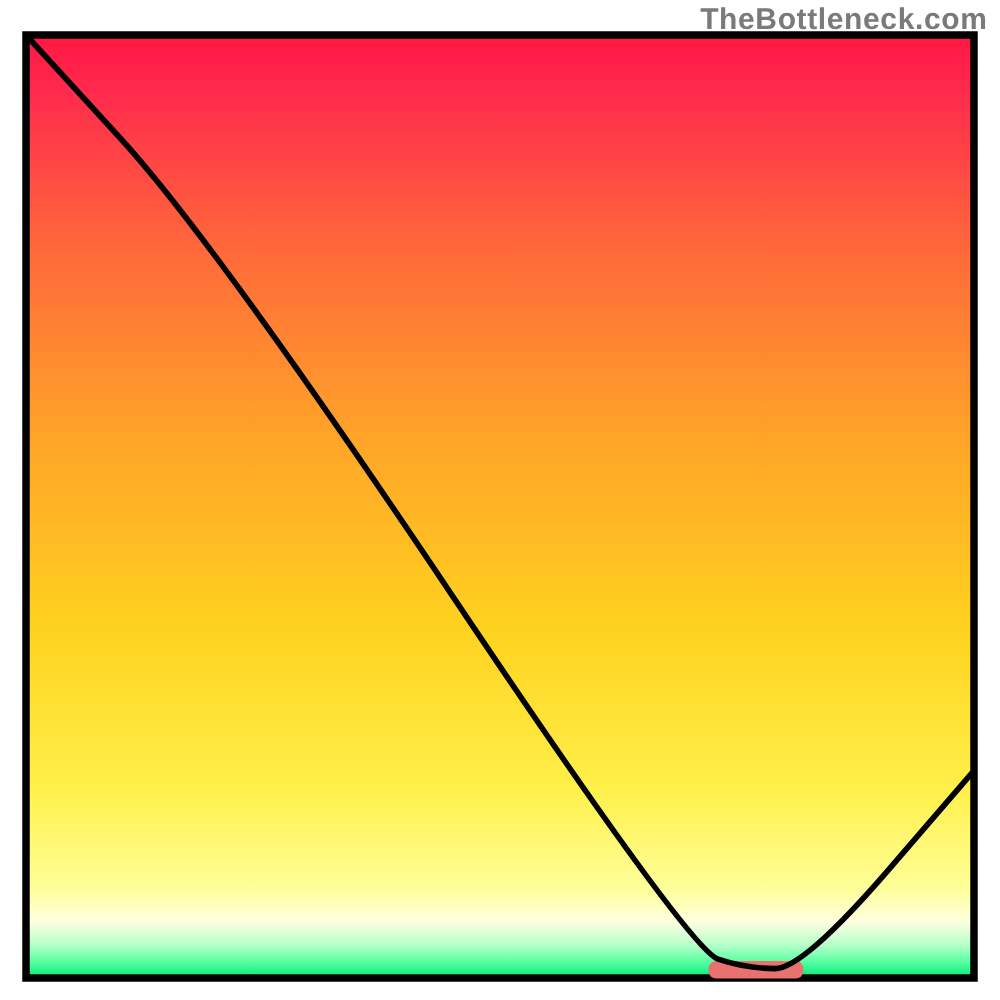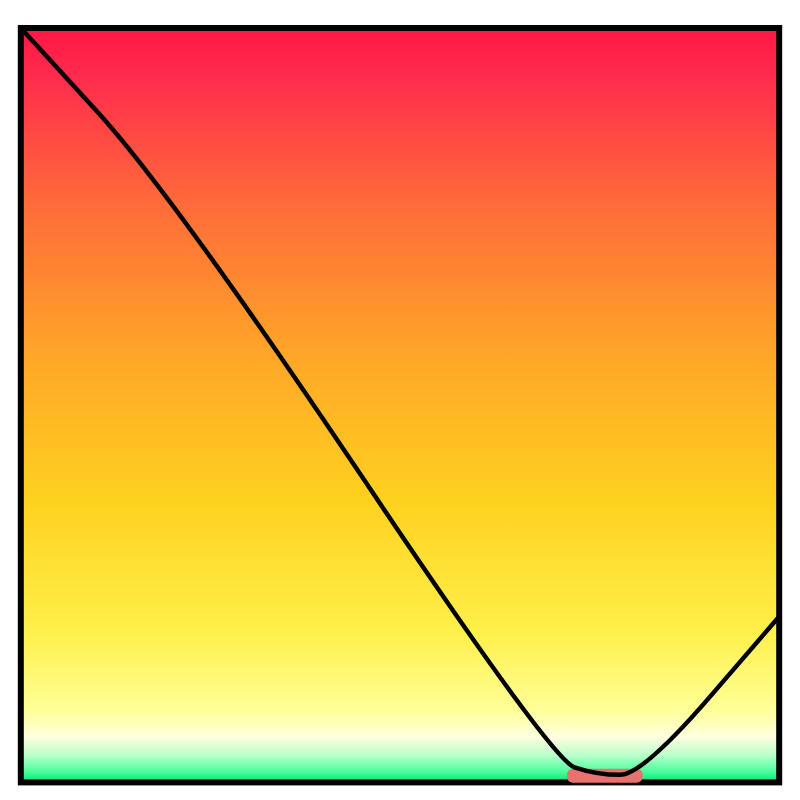--- a/index.html
+++ b/index.html
@@ -31,20 +31,21 @@
     left: 0;
     top: 0;
     width: 800px;
     height: 800px;
   }
 </style>
 </head>
 <body>
 
 <div class="stage">
+  <div class="watermark">TheBottleneck.com</div>
 
   <svg class="plot" viewBox="0 0 800 800" preserveAspectRatio="none">
     <defs>
       <linearGradient id="bg-grad" x1="0" y1="0" x2="0" y2="1">
       <stop offset="0%" stop-color="#ff1744"></stop>
           <stop offset="6%" stop-color="#ff2a4d"></stop>
           <stop offset="23%" stop-color="#ff6a3a"></stop>
           <stop offset="43%" stop-color="#ffa528"></stop>
           <stop offset="63%" stop-color="#ffd21f"></stop>
           <stop offset="80%" stop-color="#fff04a"></stop>

